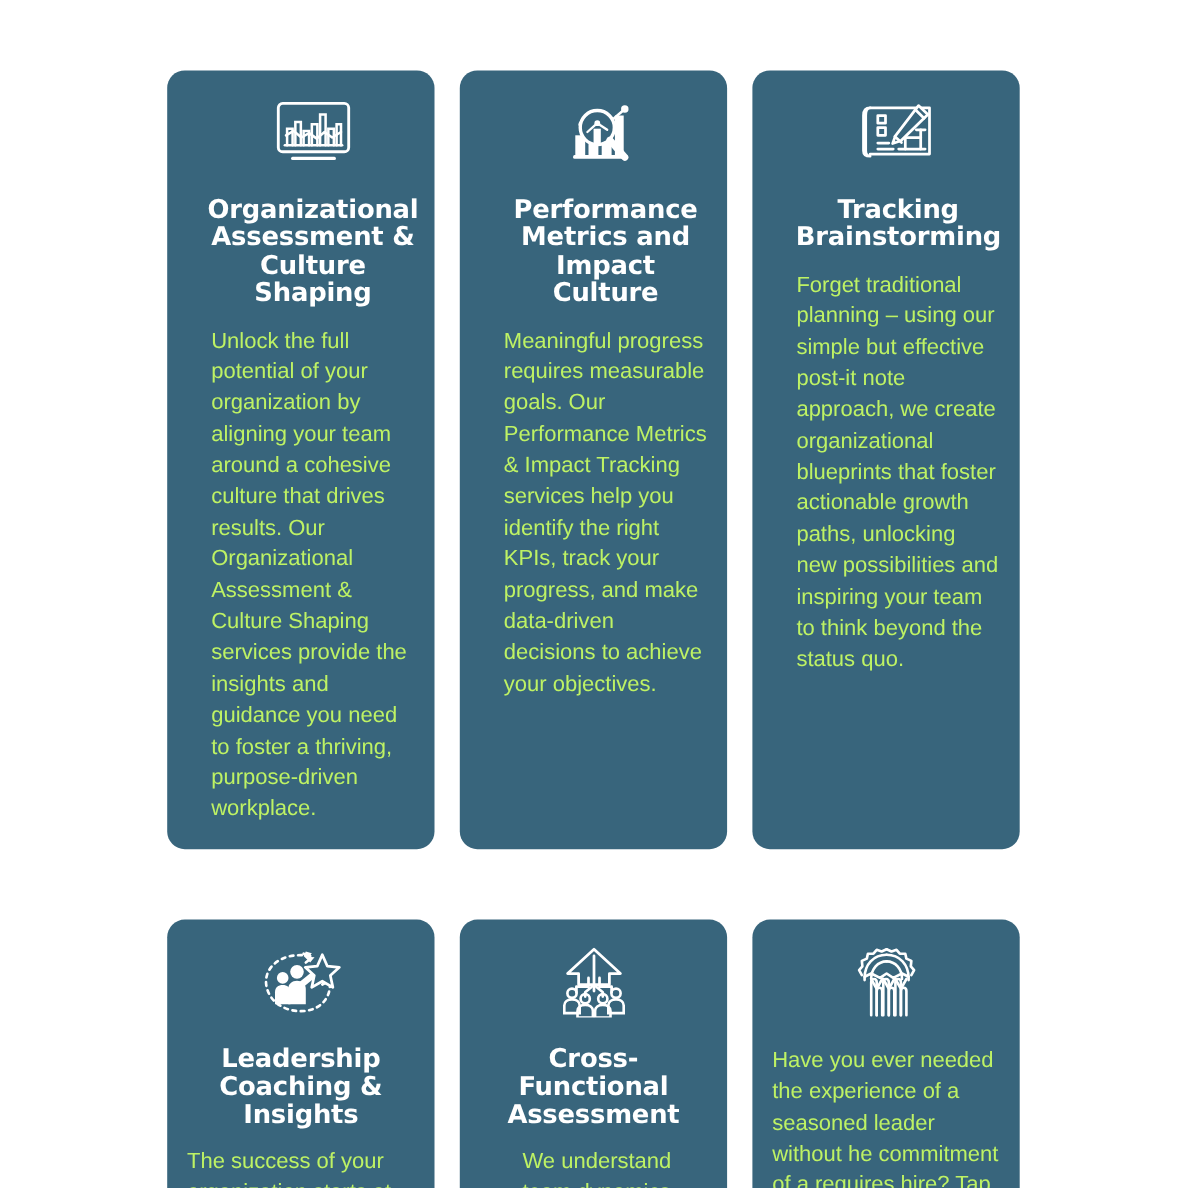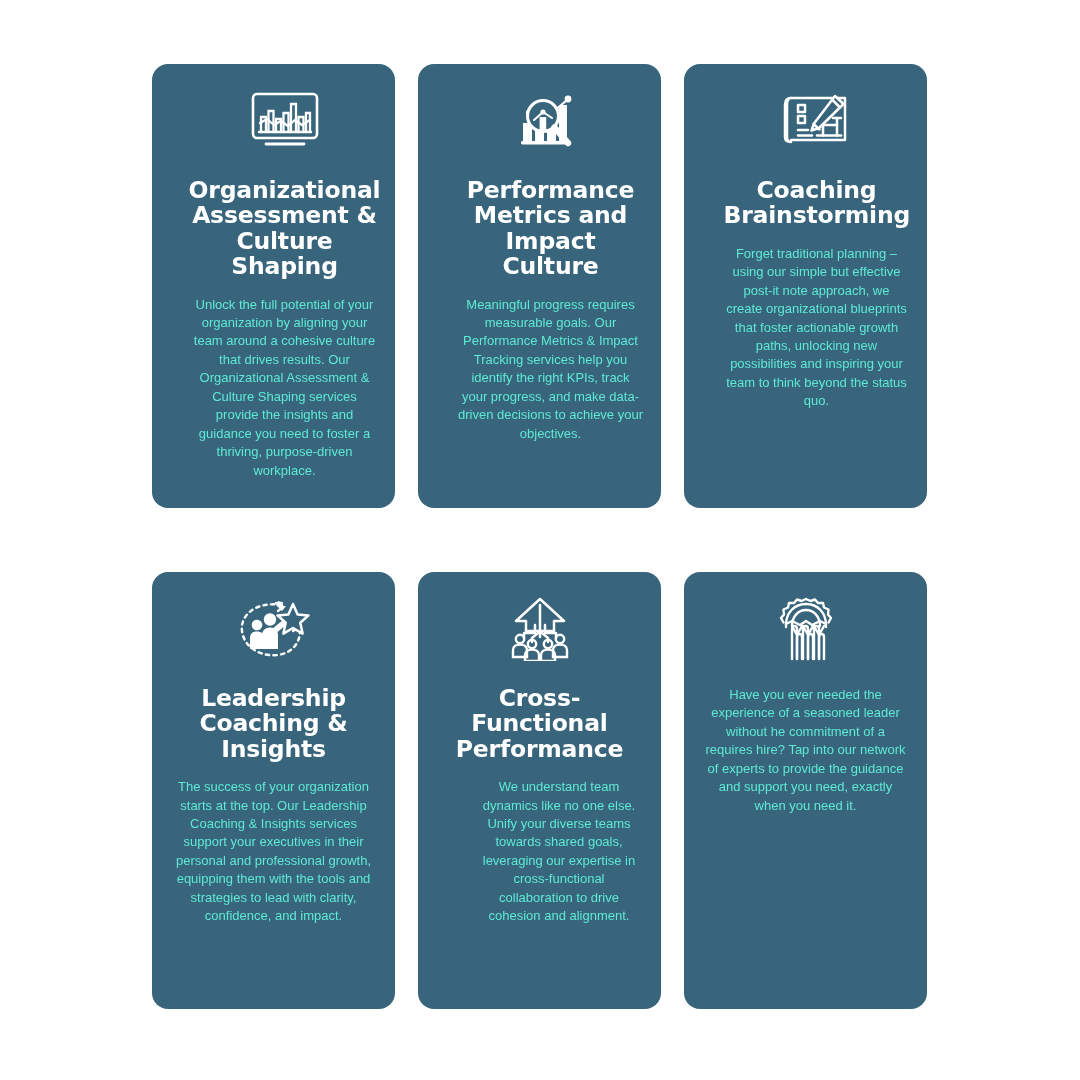--- a/index.html
+++ b/index.html
@@ -61,24 +61,23 @@
     text-align: center;
     letter-spacing: -0.2px;
     color: #ffffff;
     margin-bottom: 16px;
     max-width: 212px;
   }
 
   .card-body {
     font-family: "Liberation Sans", sans-serif;
     font-weight: 400;
-    font-size: 13px;
+    font-size: 20px;
     line-height: 1.42;
-    text-align: center;
-    color: #5eead4;
+    color: #bef264;
     max-width: 214px;
   }
 
   
   .t-w1 { max-width: 208px; }
   .t-w2 { max-width: 200px; }
   .t-w3 { max-width: 186px; }
   .t-w4 { max-width: 156px; }
   .t-w5 { max-width: 216px; }
   .t-w6 { max-width: 204px; }
@@ -168,21 +167,21 @@
             <path d="M58 33 V26"></path>
             <path d="M54 26 H62"></path>
           </g>
           <g stroke="#ffffff" stroke-width="2.5" stroke-linecap="round" stroke-linejoin="round" fill="#38657c">
             <path d="M56 4 L64.5 12 L40 36 L32.5 38.5 L35 31.5 Z"></path>
             <path d="M34.5 32 L40.5 37.5"></path>
             <path d="M53 7.5 L61 15.5"></path>
           </g>
         </svg>
       </div>
-      <div class="card-title t-w3">Coaching Brainstorming</div>
+      <div class="card-title t-w3">Tracking Brainstorming</div>
       <div class="card-body b-w3">Forget traditional planning – using our simple but effective post-it note approach, we create organizational blueprints that foster actionable growth paths, unlocking new possibilities and inspiring your team to think beyond the status quo.</div>
     </div>
 
     <div class="card card-row2">
       <div class="icon-wrap">
         <svg width="76" height="64" viewBox="0 0 76 64" fill="none">
           <g stroke="#ffffff" stroke-width="2.4" stroke-linecap="round" stroke-dasharray="3.4 4.2" fill="none">
             <path d="M46 8 C20 4 4 18 6 34 C8 50 24 60 42 58 C56 56 64 46 64 34"></path>
           </g>
           <g fill="#ffffff">
@@ -223,21 +222,21 @@
             <path d="M11 60 V53 C11 49.5 14 47.5 18 47.5 C22 47.5 25 49.5 25 53 V60 Z"></path>
             <circle cx="58" cy="42" r="4.2"></circle>
             <path d="M51 60 V53 C51 49.5 54 47.5 58 47.5 C62 47.5 65 49.5 65 53 V60 Z"></path>
             <circle cx="30" cy="47" r="4.2"></circle>
             <path d="M23 64 V58 C23 54.5 26 52.5 30 52.5 C34 52.5 37 54.5 37 58 V64 Z"></path>
             <circle cx="46" cy="47" r="4.2"></circle>
             <path d="M39 64 V58 C39 54.5 42 52.5 46 52.5 C50 52.5 53 54.5 53 58 V64 Z"></path>
           </g>
         </svg>
       </div>
-      <div class="card-title t-w5">Cross-Functional Performance</div>
+      <div class="card-title t-w5">Cross-Functional Assessment</div>
       <div class="card-body b-w5">We understand team dynamics like no one else. Unify your diverse teams towards shared goals, leveraging our expertise in cross-functional collaboration to drive cohesion and alignment.</div>
     </div>
 
     <div class="card card-row2">
       <div class="icon-wrap">
         <svg width="68" height="64" viewBox="0 0 68 64" fill="none">
           <g stroke="#ffffff" stroke-width="2.4" stroke-linecap="round" stroke-linejoin="round" fill="none">
             <path d="M34 2 L38.5 4 L43 2.5 L46 6 L51 6 L52 10.5 L56.5 12.5 L56 17.5 L59 21 L56.5 25.5"></path>
             <path d="M34 2 L29.5 4 L25 2.5 L22 6 L17 6 L16 10.5 L11.5 12.5 L12 17.5 L9 21 L11.5 25.5"></path>
             <path d="M34 7 C22 7 14 16 14 28 L14 30"></path>

